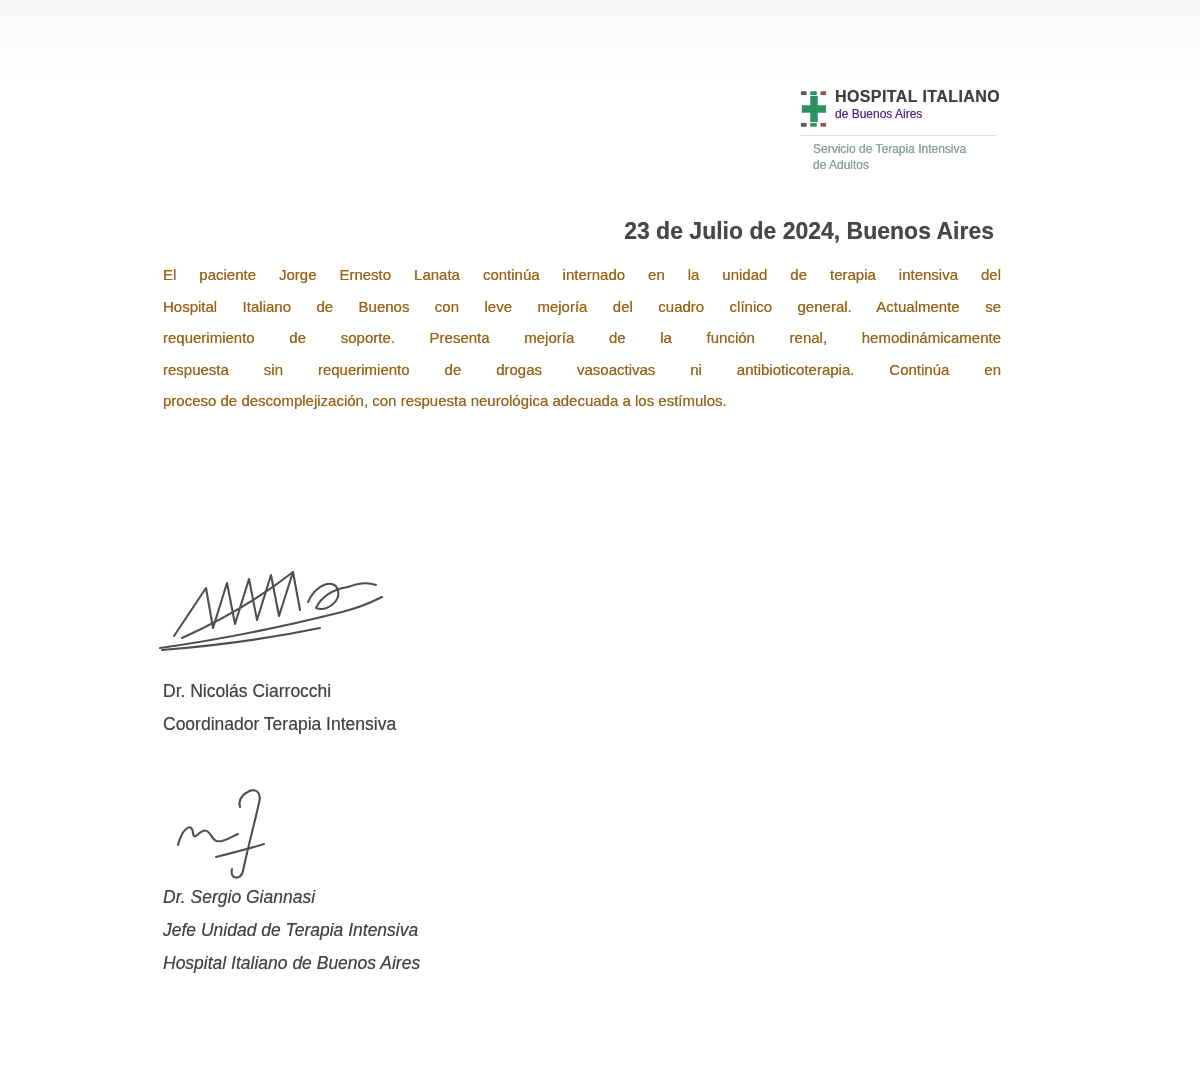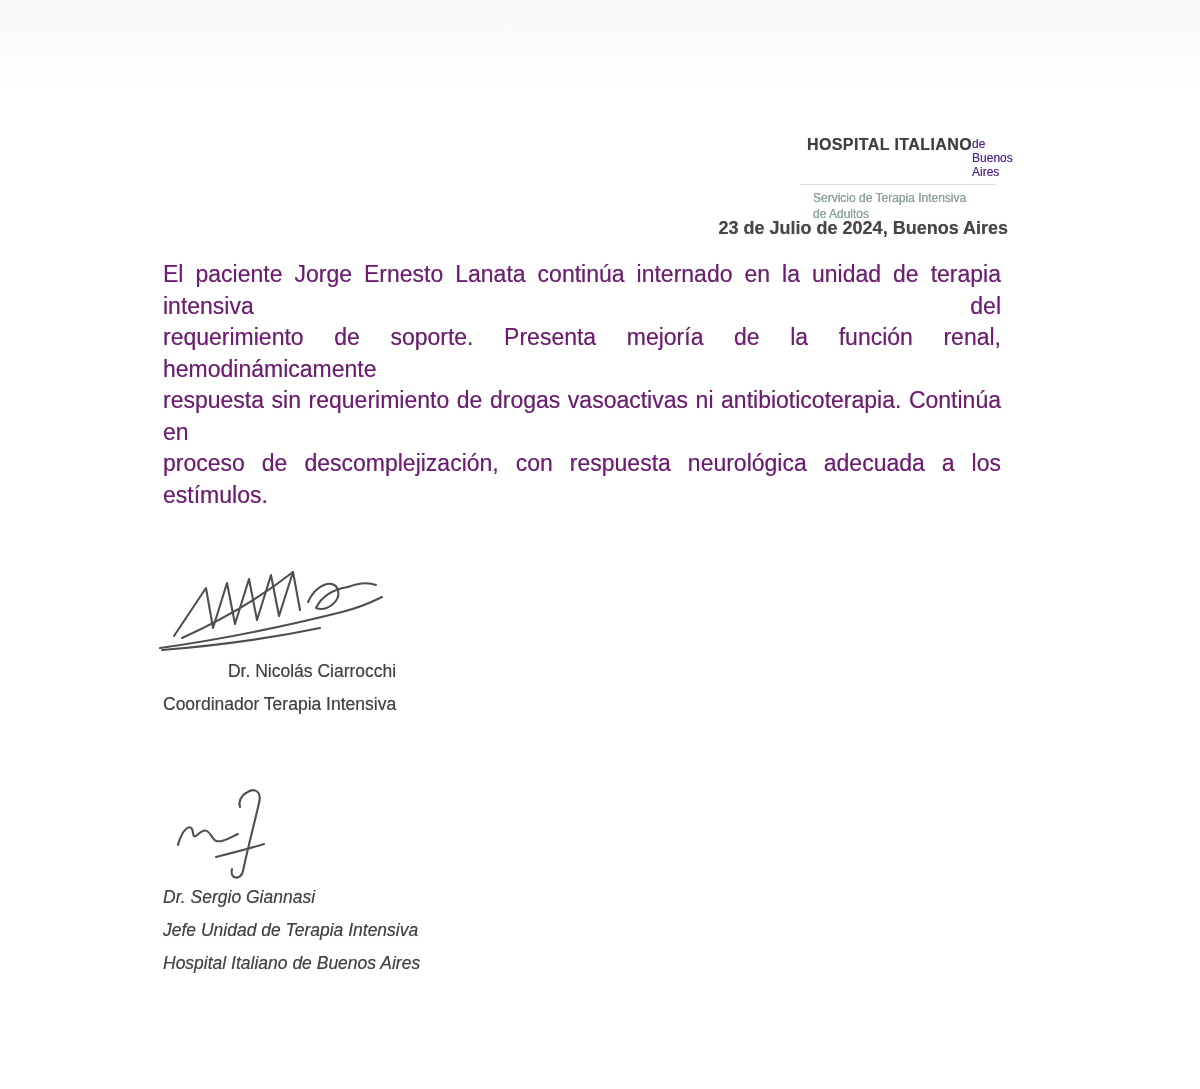--- a/index.html
+++ b/index.html
@@ -14,44 +14,44 @@
     position:absolute;left:0;top:0;width:100%;height:92px;
     background:linear-gradient(to bottom,#f8f8f9 0%,#fbfbfc 40%,#ffffff 100%);
   }
   
   .letter{position:absolute;inset:0;}
   .letter .txt{text-shadow:0 0 0.7px rgba(80,80,80,0.65);}
 
   
   .logo{position:absolute;left:800px;top:88px;width:200px;}
   .logo-row{display:flex;align-items:flex-start;gap:7px;}
-  .logo-text{display:flex;flex-direction:row;margin-top:48px;}
+  .logo-text{display:flex;flex-direction:column;}
   .logo-name{font-size:16px;font-weight:bold;color:#3f3f3f;letter-spacing:.4px;line-height:18px;white-space:nowrap;}
   .logo-sub{font-size:12px;color:#4c1d95;line-height:14px;margin-top:1px;}
   .logo-divider{height:1px;background:#dedede;margin:5px 0 5px 0;width:196px;}
   .logo-service{font-size:12px;color:#8aa79a;line-height:16px;margin-left:13px;text-shadow:0 0 .6px rgba(138,167,154,.7);}
 
   
   .date-line{
-    position:absolute;right:192px;top:218px;
-    font-size:18px;font-weight:bold;color:#474747;white-space:nowrap;
+    position:absolute;right:206px;top:218px;
+    font-size:23px;font-weight:bold;color:#474747;white-space:nowrap;
   }
 
   
-  .body-block{position:absolute;left:163px;top:259px;width:838px;font-size:23px;color:#701a75;}
+  .body-block{position:absolute;left:163px;top:259px;width:838px;font-size:15px;color:#a16207;}
   .body-line{line-height:31.5px;text-align:justify;text-align-last:justify;white-space:normal;}
   .body-line.last{text-align-last:left;}
 
   
   .sig-svg{position:absolute;}
   .sig-svg path{fill:none;stroke:#4f4f4f;stroke-width:2.1;stroke-linecap:round;stroke-linejoin:round;}
   .sig1{left:156px;top:560px;}
   .sig2{left:172px;top:785px;}
   .sig-block{position:absolute;left:163px;font-size:17.5px;color:#434343;line-height:32.8px;}
-  .sig-block-1{top:655px;text-align:right;}
+  .sig-block-1{top:675px;}
   .sig-block-2{top:881px;font-style:italic;}
 </style>
 </head>
 <body>
 
 <div class="scan">
   <div class="top-band"></div>
 
   <div class="letter">
 
@@ -77,20 +77,21 @@
       </div>
       <div class="logo-divider"></div>
       <div class="logo-service txt">Servicio de Terapia Intensiva</div>
       <div class="logo-service txt">de Adultos</div>
     </div>
 
     <div class="date-line txt">23 de Julio de 2024, Buenos Aires</div>
 
     <div class="body-block">
       <div class="body-line txt">El paciente Jorge Ernesto Lanata continúa internado en la unidad de terapia intensiva del</div>
+      <div class="body-line txt">Hospital Italiano de Buenos con leve mejoría del cuadro clínico general. Actualmente se</div>
       <div class="body-line txt">requerimiento de soporte. Presenta mejoría de la función renal, hemodinámicamente</div>
       <div class="body-line txt">respuesta sin requerimiento de drogas vasoactivas ni antibioticoterapia. Continúa en</div>
       <div class="body-line last txt">proceso de descomplejización, con respuesta neurológica adecuada a los estímulos.</div>
     </div>
 
     <svg class="sig-svg sig1" width="238" height="95" viewBox="0 0 238 95">
       <path d="M18,76 L50,28 L57,68 L71,23 L79,64 L93,19 L101,60 L115,15 L123,56 L137,12 L144,50"></path>
       <path d="M137,12 C104,38 66,60 26,78"></path>
       <path d="M152,42 C160,24 178,18 182,30 C185,42 170,52 160,48 C165,37 177,29 192,27"></path>
       <path d="M4,88 C62,80 130,66 186,52 C202,48 216,42 226,37"></path>

